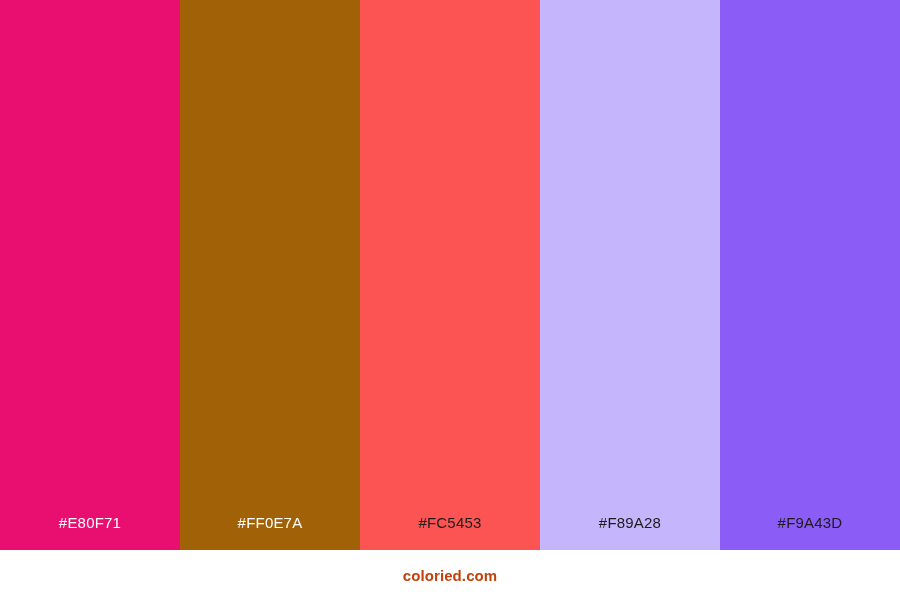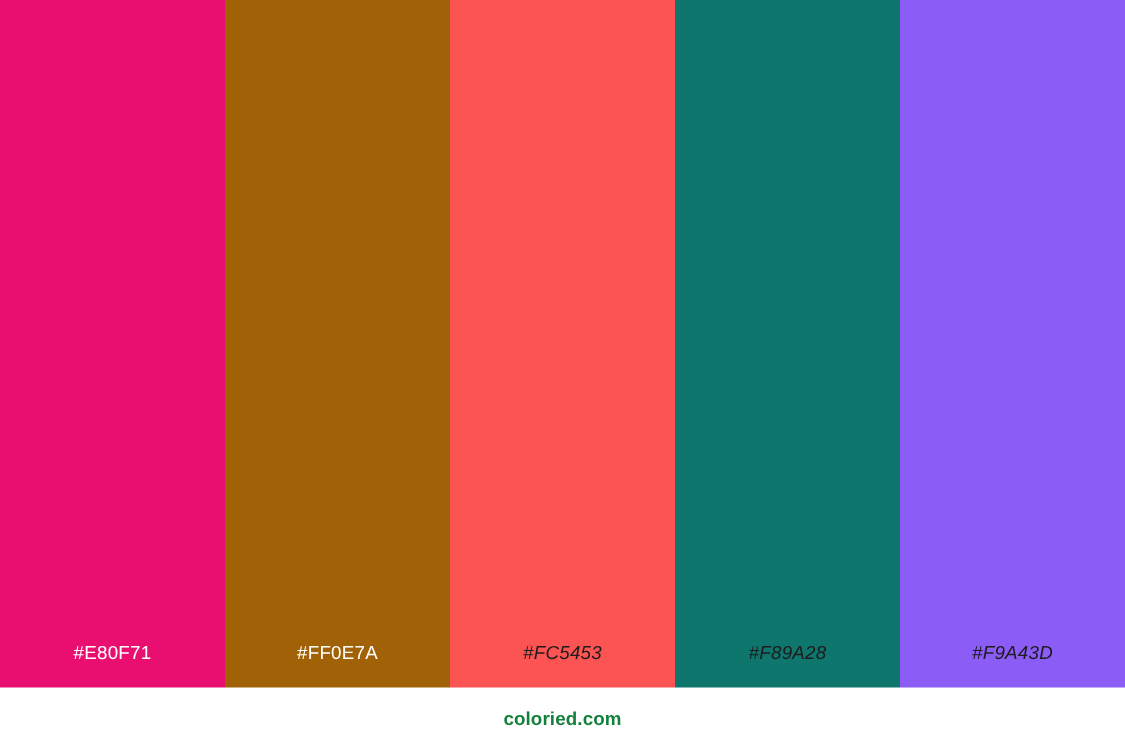--- a/index.html
+++ b/index.html
@@ -45,35 +45,34 @@
     letter-spacing: 0.2px;
     line-height: 1;
     padding-bottom: 20px;
     user-select: text;
   }
   .label-light {
     color: #ffffff;
   }
   .label-dark {
     color: #1c1c1c;
-    font-style: italic;
   }
   #footer-bar {
     flex: 1 1 auto;
     width: 100%;
     background: #ffffff;
     display: flex;
     align-items: center;
     justify-content: center;
   }
   #site-credit {
     font-family: "Liberation Sans", sans-serif;
     font-size: 15px;
     font-weight: bold;
-    color: #15803d;
+    color: #c2410c;
     letter-spacing: 0.1px;
     line-height: 1;
   }
 </style>
 </head>
 <body>
 
 <div id="palette-page">
 
   <div id="swatch-strip">
@@ -83,21 +82,21 @@
     </div>
 
     <div class="swatch" style="background-color: #a16207;">
       <span class="swatch-label label-light">#FF0E7A</span>
     </div>
 
     <div class="swatch" style="background-color: rgb(252, 84, 83);">
       <span class="swatch-label label-dark">#FC5453</span>
     </div>
 
-    <div class="swatch" style="background-color: #0f766e;">
+    <div class="swatch" style="background-color: #c4b5fd;">
       <span class="swatch-label label-dark">#F89A28</span>
     </div>
 
     <div class="swatch" style="background-color: #8b5cf6;">
       <span class="swatch-label label-dark">#F9A43D</span>
     </div>
 
   </div>
 
   <div id="footer-bar">

